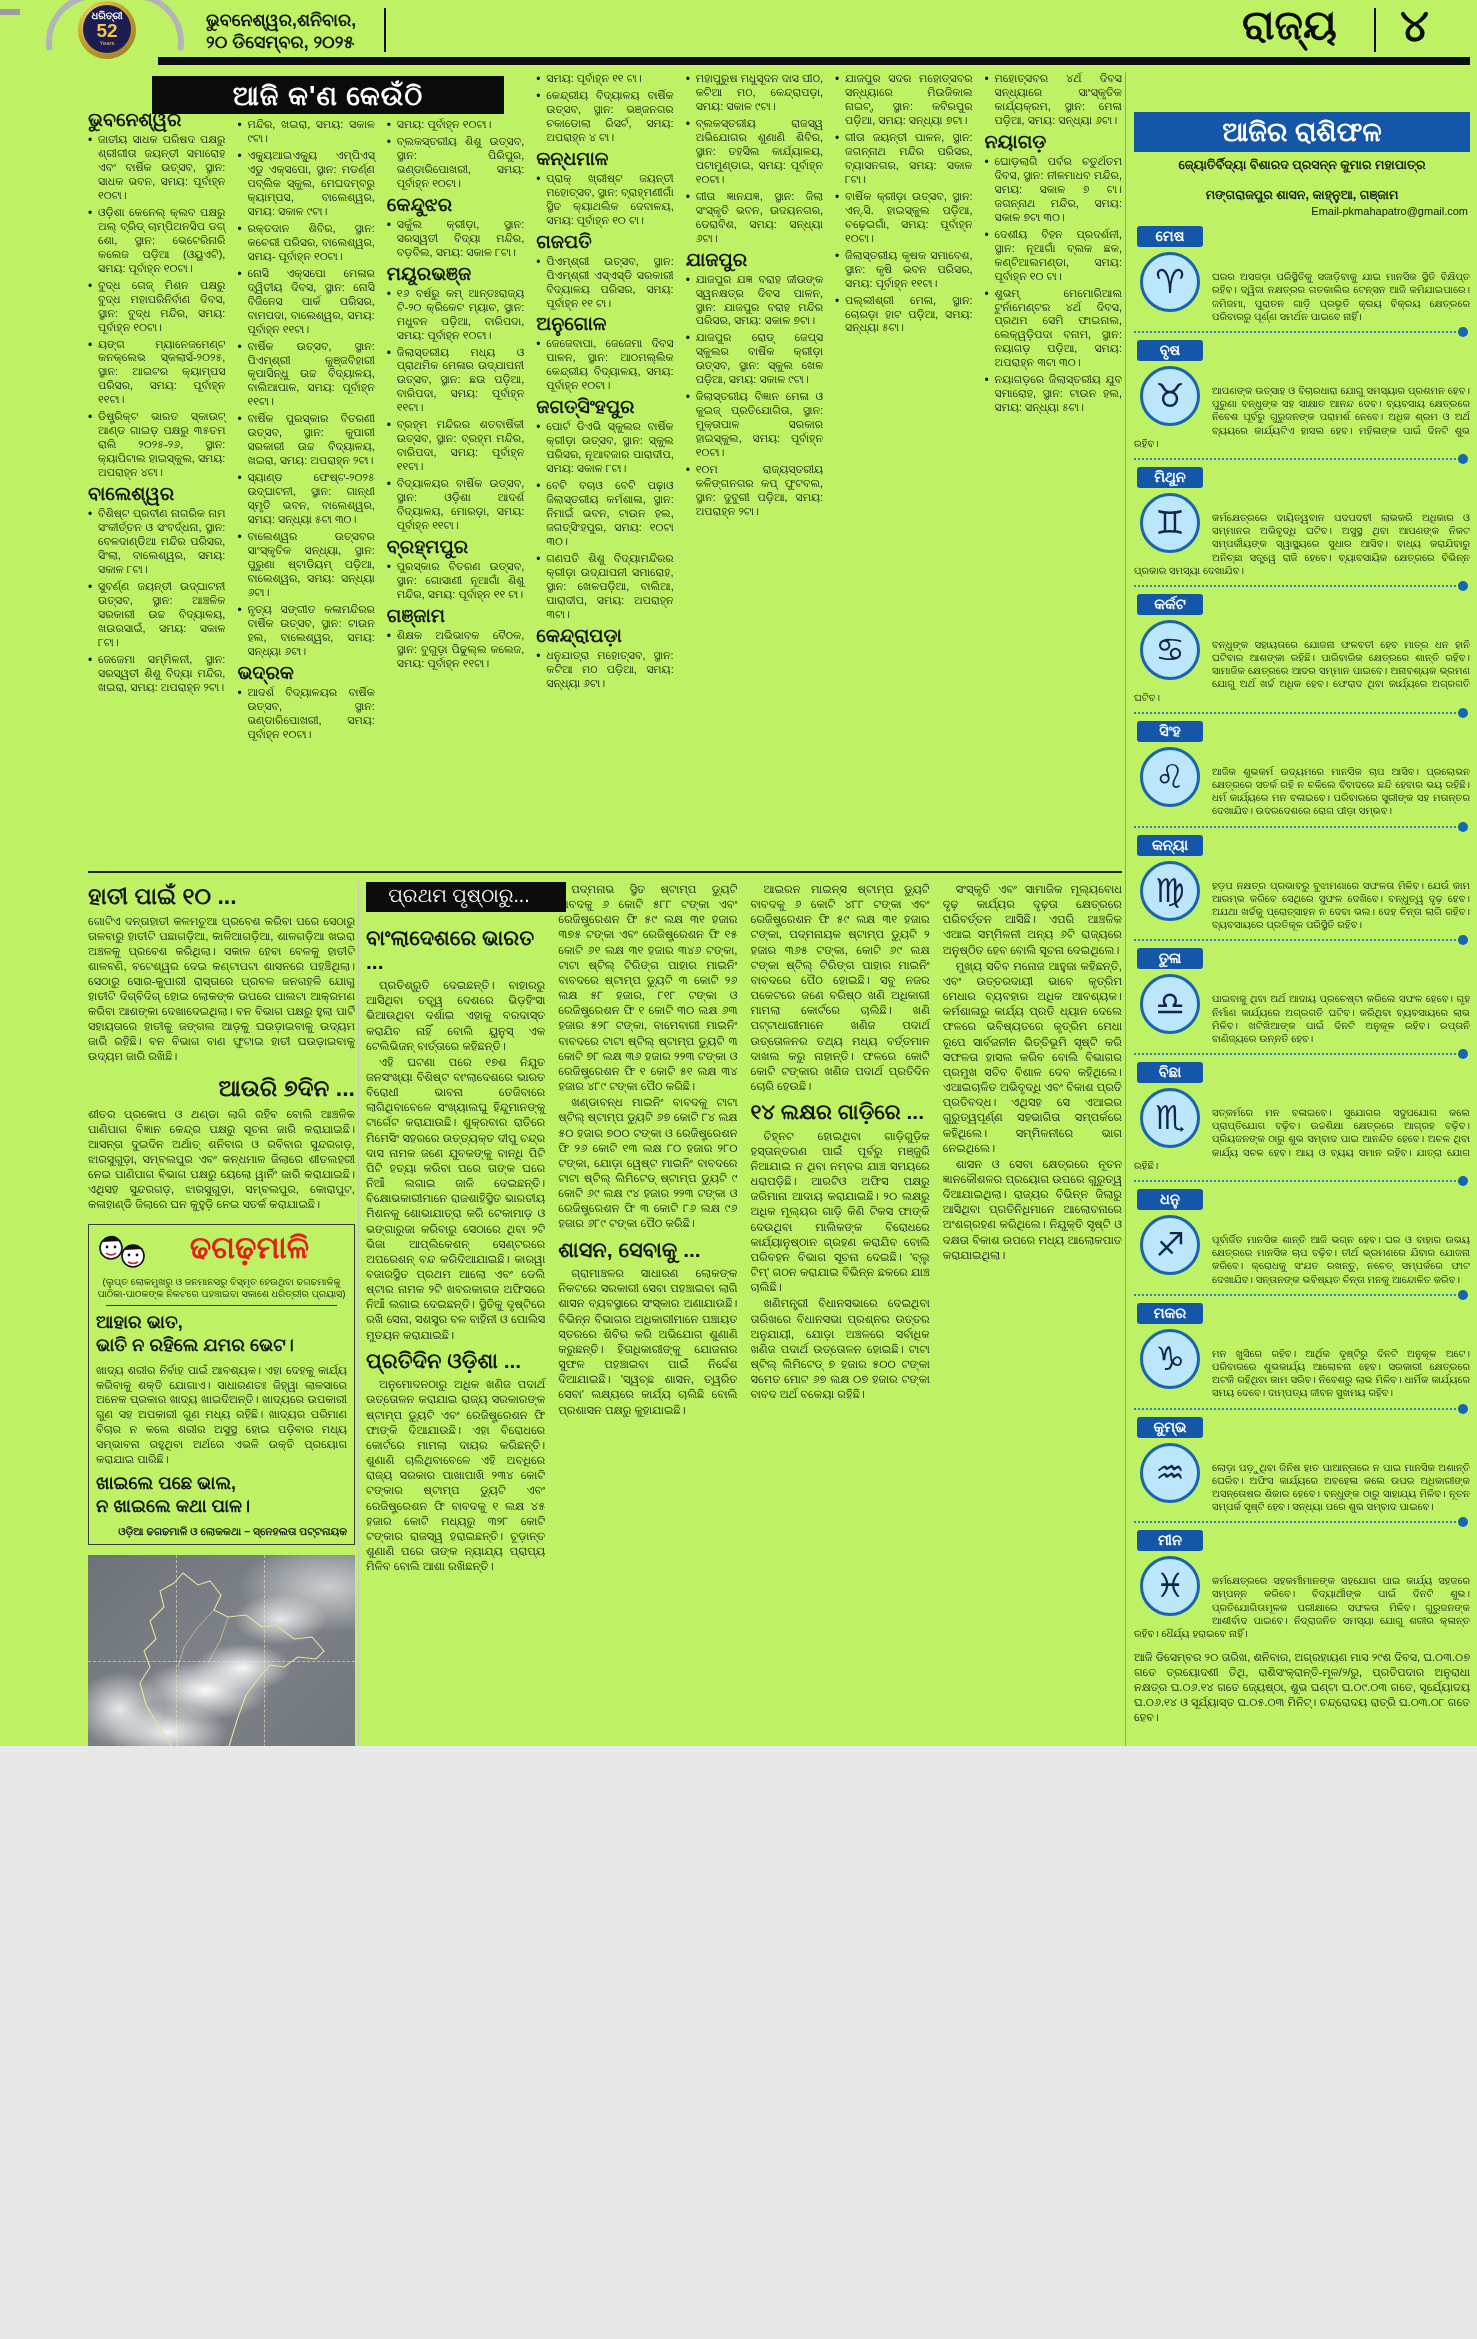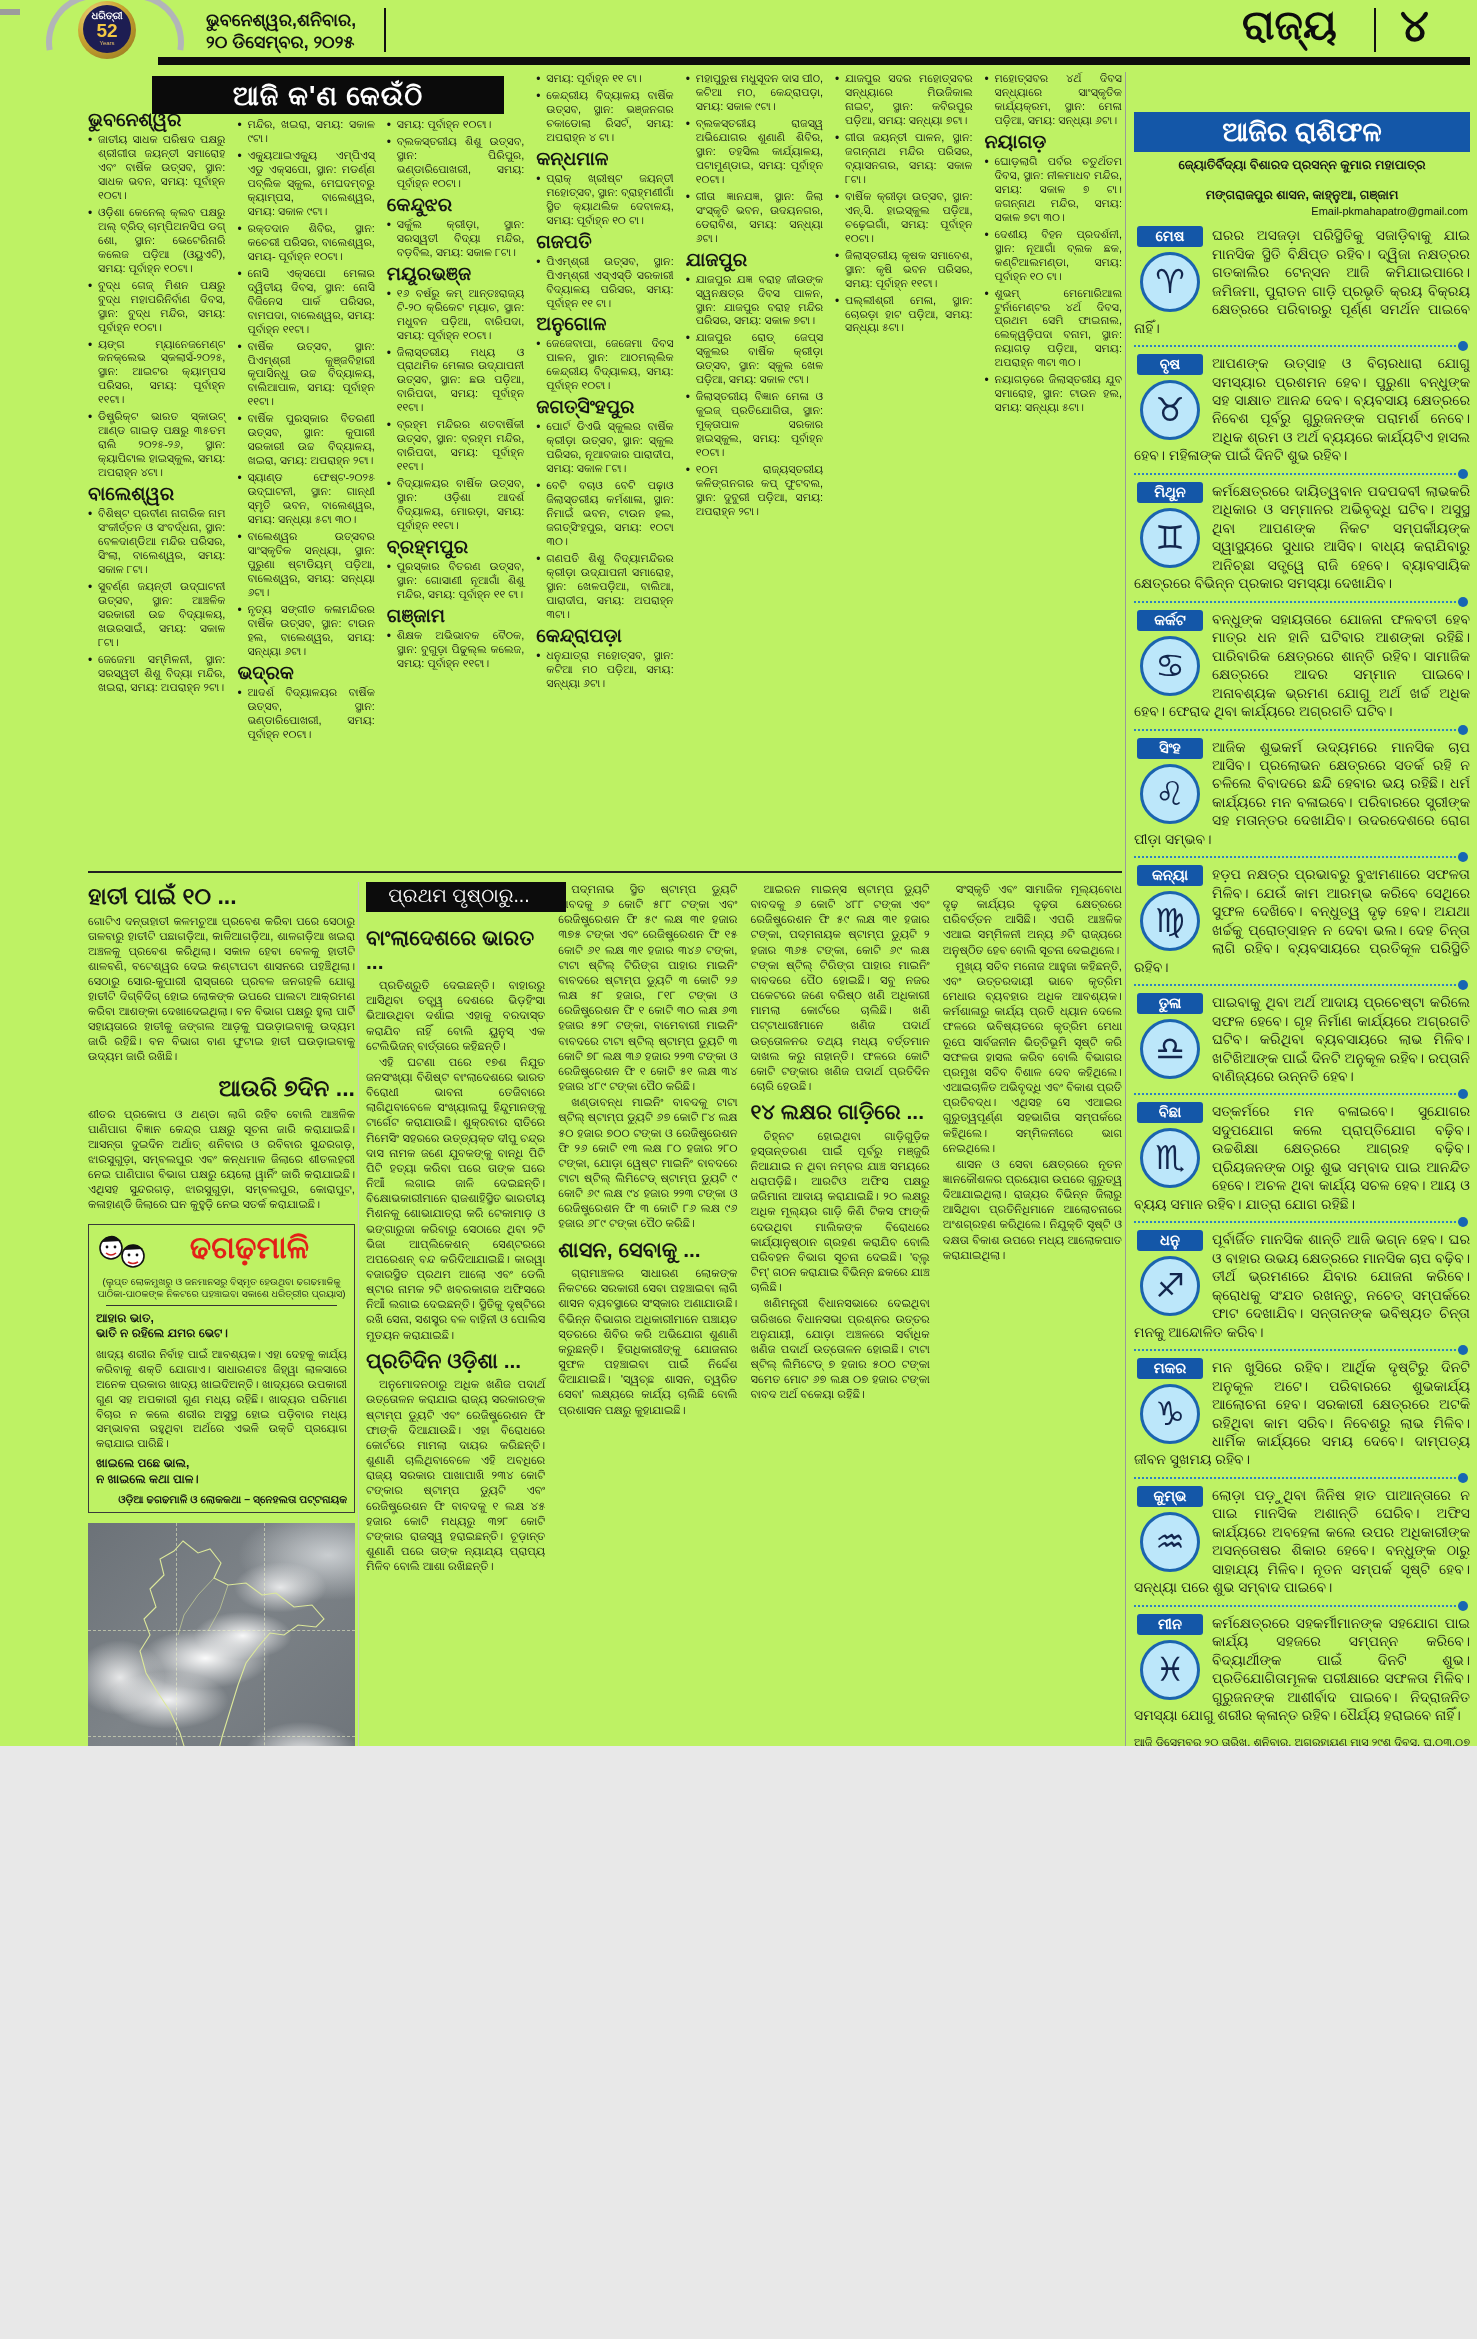--- a/index.html
+++ b/index.html
@@ -39,21 +39,21 @@
   .hline1{position:absolute;left:88px;top:871px;width:1034px;height:2px;background:#222;}
   
   .leftlow{position:absolute;left:88px;top:882px;width:267px;height:1418px;overflow:hidden;}
   .art-h{font-size:23px;font-weight:bold;line-height:1.1;margin:2px 0 5px;}
   .art-b{font-size:11.3px;line-height:1.33;text-align:justify;}
   .cartoon{border:1.6px solid #3a3a3a;margin-top:12px;padding:5px 7px 6px;position:relative;}
   .cartoon .faces{float:left;width:52px;height:44px;margin:2px 4px 0 0;}
   .cartoon .ctitle{color:#e32017;font-size:31px;font-weight:bold;text-align:center;line-height:1.05;padding-top:2px;}
   .cartoon .csub{clear:both;font-size:9.6px;text-align:center;line-height:1.25;margin-top:3px;}
   .cartoon .crule{border-top:1.4px solid #333;margin:5px 10px;}
-  .cartoon .cbold{font-size:12px;font-weight:bold;line-height:1.3;}
+  .cartoon .cbold{font-size:18px;font-weight:bold;line-height:1.3;}
   .cartoon .cbody{font-size:11.2px;line-height:1.33;text-align:justify;margin:5px 0;}
   .cartoon .ccredit{font-size:10.6px;font-weight:bold;text-align:right;margin-top:6px;}
   .sat{position:relative;width:100%;height:322px;margin-top:10px;overflow:hidden;
        background:linear-gradient(135deg,#6c7278 0%,#7d8388 40%,#6a7076 100%);}
   .sat .clouds{position:absolute;inset:0;background:
       radial-gradient(ellipse 90px 42px at 44% 42%,rgba(255,255,255,.97),rgba(255,255,255,0) 72%),
       radial-gradient(ellipse 70px 34px at 58% 35%,rgba(255,255,255,.94),rgba(255,255,255,0) 70%),
       radial-gradient(ellipse 84px 40px at 30% 55%,rgba(255,255,255,.9),rgba(255,255,255,0) 72%),
       radial-gradient(ellipse 60px 50px at 12% 48%,rgba(250,250,250,.85),rgba(255,255,255,0) 75%),
       radial-gradient(ellipse 66px 36px at 72% 20%,rgba(255,255,255,.8),rgba(255,255,255,0) 70%),
@@ -82,21 +82,21 @@
   .h-head{height:40px;background:#1457a8;color:#fff;font-size:27px;font-weight:bold;text-align:center;line-height:41px;}
   .h-attr{font-size:12.6px;font-weight:bold;text-align:center;line-height:1.4;margin-top:5px;}
   .h-email{font-size:11px;text-align:right;margin:1px 2px 4px 0;}
   .sign{padding:5px 0 6px;overflow:hidden;}
   .sign .badge{float:left;width:72px;text-align:center;margin-right:6px;}
   .sign .pill{display:block;width:66px;height:21px;margin:0 auto;background:#1457a8;border-radius:3px;
               color:#fff;font-size:14.5px;font-weight:bold;line-height:21px;}
   .sign .circ{width:54px;height:54px;margin:5px auto 0;border-radius:50%;background:#bce7fa;
               border:3px solid #1b64ae;text-align:center;}
   .sign .circ span{font-size:33px;line-height:53px;color:#12264d;font-family:"DejaVu Sans",sans-serif;}
-  .sign .stext{font-size:14px;line-height:1.32;text-align:justify;}
+  .sign .stext{font-size:10px;line-height:1.32;text-align:justify;margin-top:44px;}
   .sep{position:relative;border-top:2px dotted #2d7fc1;margin:2px 6px 2px 0;}
   .sep::after{content:"";position:absolute;right:-4px;top:-6px;width:10px;height:10px;border-radius:50%;background:#1766b3;}
   .h-foot{font-size:11.2px;line-height:1.34;text-align:justify;margin-top:4px;}
   
   .press-line{position:absolute;left:0;top:2305px;width:1477px;height:2px;background:#111;}
   .marks{position:absolute;left:0;top:2313px;width:1477px;height:22px;}
   .ggroup{position:absolute;top:2px;display:flex;}
   .gsq{width:18px;height:16px;}
   .dgroup{position:absolute;top:1px;display:flex;gap:5px;}
   .dot{width:17px;height:17px;border-radius:50%;}

